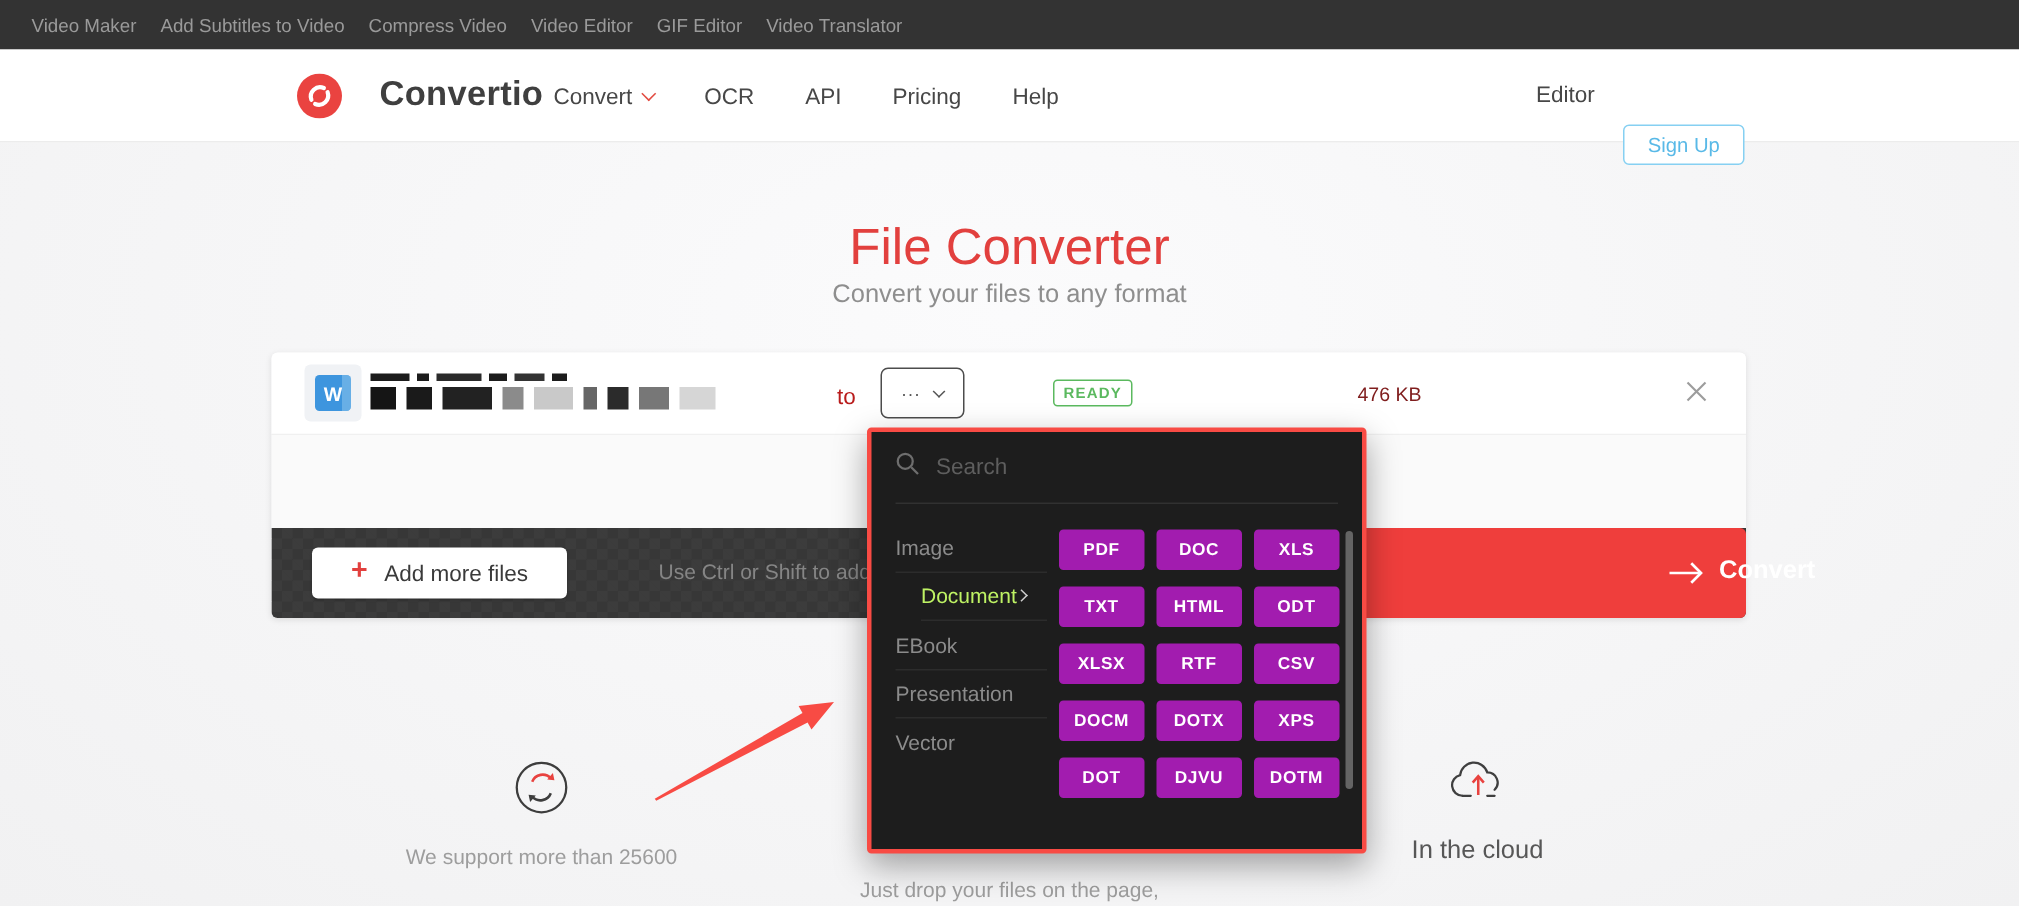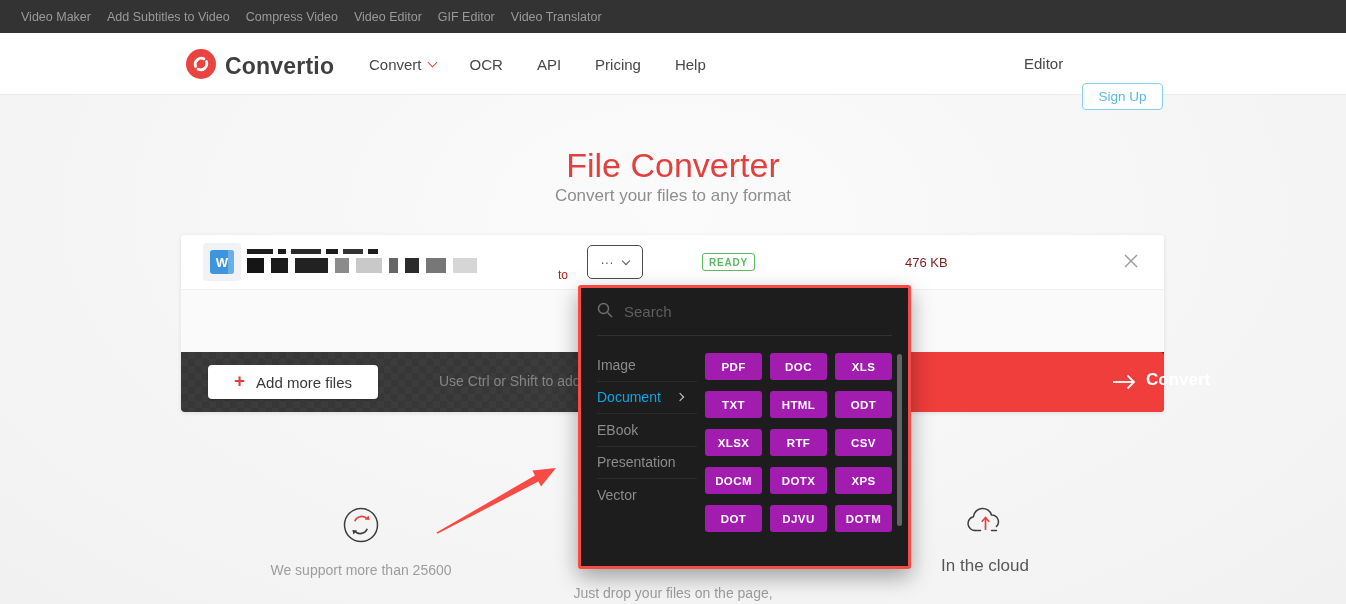--- a/index.html
+++ b/index.html
@@ -9,21 +9,21 @@
     background:radial-gradient(ellipse at 50% 35%, #fbfbfc 0%, #f1f1f2 100%);
     position:relative; color:#444;
   }
   
   .topbar { position:absolute; left:0; top:0; width:1346px; height:33px;
     background:#333333; display:flex; align-items:center; gap:16px; padding:0 21px; z-index:5; }
   .tb-item { color:#9a9a9a; font-size:12.5px; cursor:pointer; }
   
   .header { position:absolute; left:0; top:33px; width:1346px; height:62px; background:#fff;
     border-bottom:1px solid #ececec; z-index:5; }
-  .logo { position:absolute; left:186px; top:16px; display:flex; align-items:center; gap:9px; cursor:pointer; }
+  .logo { position:absolute; left:198px; top:16px; display:flex; align-items:flex-start; gap:25px; cursor:pointer; }
   .logo-text { font-size:23px; font-weight:bold; color:#3f3f3f; letter-spacing:.2px; }
   .mainnav { position:absolute; left:369px; top:0; height:62px; display:flex; align-items:center; gap:34px; }
   .nav-item { font-size:15px; color:#474747; cursor:pointer; display:flex; align-items:center; gap:7px; }
   .chev { width:7px; height:7px; border-right:1.6px solid #e24b41; border-bottom:1.6px solid #e24b41;
     transform:rotate(45deg); margin-top:-4px; }
   .login { position:absolute; left:1024px; top:22px; font-size:15px; color:#474747; cursor:pointer; }
   .signup { position:absolute; left:1082px; top:50px; width:81px; height:27px; border:1px solid #86d0f2;
     border-radius:4px; background:#fff; color:#59b9e7; font-size:13.5px; display:flex;
     align-items:center; justify-content:center; cursor:pointer;text-align:right; }
   
@@ -51,21 +51,21 @@
   .redline2 { display:flex; gap:7px; height:15px; }
   .redline2 span:nth-child(1){width:17px;background:#151515}
   .redline2 span:nth-child(2){width:17px;background:#1a1a1a}
   .redline2 span:nth-child(3){width:33px;background:#222}
   .redline2 span:nth-child(4){width:14px;background:#8b8b8b}
   .redline2 span:nth-child(5){width:26px;background:#c9c9c9}
   .redline2 span:nth-child(6){width:9px;background:#666}
   .redline2 span:nth-child(7){width:14px;background:#2b2b2b}
   .redline2 span:nth-child(8){width:20px;background:#777}
   .redline2 span:nth-child(9){width:24px;background:#d6d6d6}
-  .to-label { position:absolute; left:377px; top:33px; font-size:12px; color:#b91c1c; }
+  .to-label { position:absolute; left:377px; top:21px; font-size:15px; color:#b91c1c; }
   .fmt-select { position:absolute; left:406px; top:10px; width:56px; height:34px;
     border:1.5px solid #4c4c4c; border-radius:5px; background:#fff; display:flex;
     align-items:center; justify-content:center; gap:9px; cursor:pointer; }
   .fmt-select .val { font-size:12px; color:#555; letter-spacing:1px; margin-top:-4px; }
   .chev-dark { width:6px; height:6px; border-right:1.5px solid #555; border-bottom:1.5px solid #555;
     transform:rotate(45deg); margin-top:-3px; }
   .ready-badge { position:absolute; left:521px; top:18px; border:1px solid #5bb95f; border-radius:3px;
     color:#5bb95f; font-size:10px; font-weight:bold; letter-spacing:.8px; padding:3px 6px 2px; }
   .file-size { position:absolute; left:724px; top:20px; font-size:13px; color:#7f1d1d; }
   .close-x { position:absolute; left:942px; top:18px; width:18px; height:18px; cursor:pointer; }
@@ -90,21 +90,21 @@
     box-shadow:0 8px 22px rgba(0,0,0,.35); padding:0 16px; }
   .search-row { display:flex; align-items:center; gap:11px; height:48px; border-bottom:1px solid #313131; }
   .search-input { flex:1; background:transparent; border:none; outline:none; color:#ffffff; font-size:15px;
     font-family:"Liberation Sans",sans-serif; }
   .search-input::placeholder { color:#5e5e5e; }
   .dd-body { display:flex; padding-top:13px; }
   .cats { width:138px; }
   .cat { height:32.5px; display:flex; align-items:center; justify-content:space-between;
     font-size:14px; color:#8b8b8b; cursor:pointer; }
   .cats .cat:not(:last-child){ border-bottom:1px solid #2c2c2c; }
-  .cat.active { color:#0ea5e9; }
+  .cat.active { color:#bef264;margin-left:17px; }
   .chev-right { width:6px; height:6px; border-right:1.6px solid #cfcfcf; border-bottom:1.6px solid #cfcfcf;
     transform:rotate(-45deg); margin-right:14px; }
   .fmt-grid { display:grid; grid-template-columns:repeat(3,57px); gap:11px 8px; margin-left:8px; margin-top:4px; }
   .fmt { width:57px; height:27px; background:#a21caf; border:none; border-radius:3px; color:#fff;
     font-size:11.5px; font-weight:bold; letter-spacing:.4px; cursor:pointer;
     font-family:"Liberation Sans",sans-serif; }
   .dd-scrollbar { position:absolute; right:6px; top:66px; width:5px; height:172px; background:#646464;
     border-radius:3px; cursor:pointer; }
   
   .feature { position:absolute; width:260px; text-align:center; z-index:2; }

